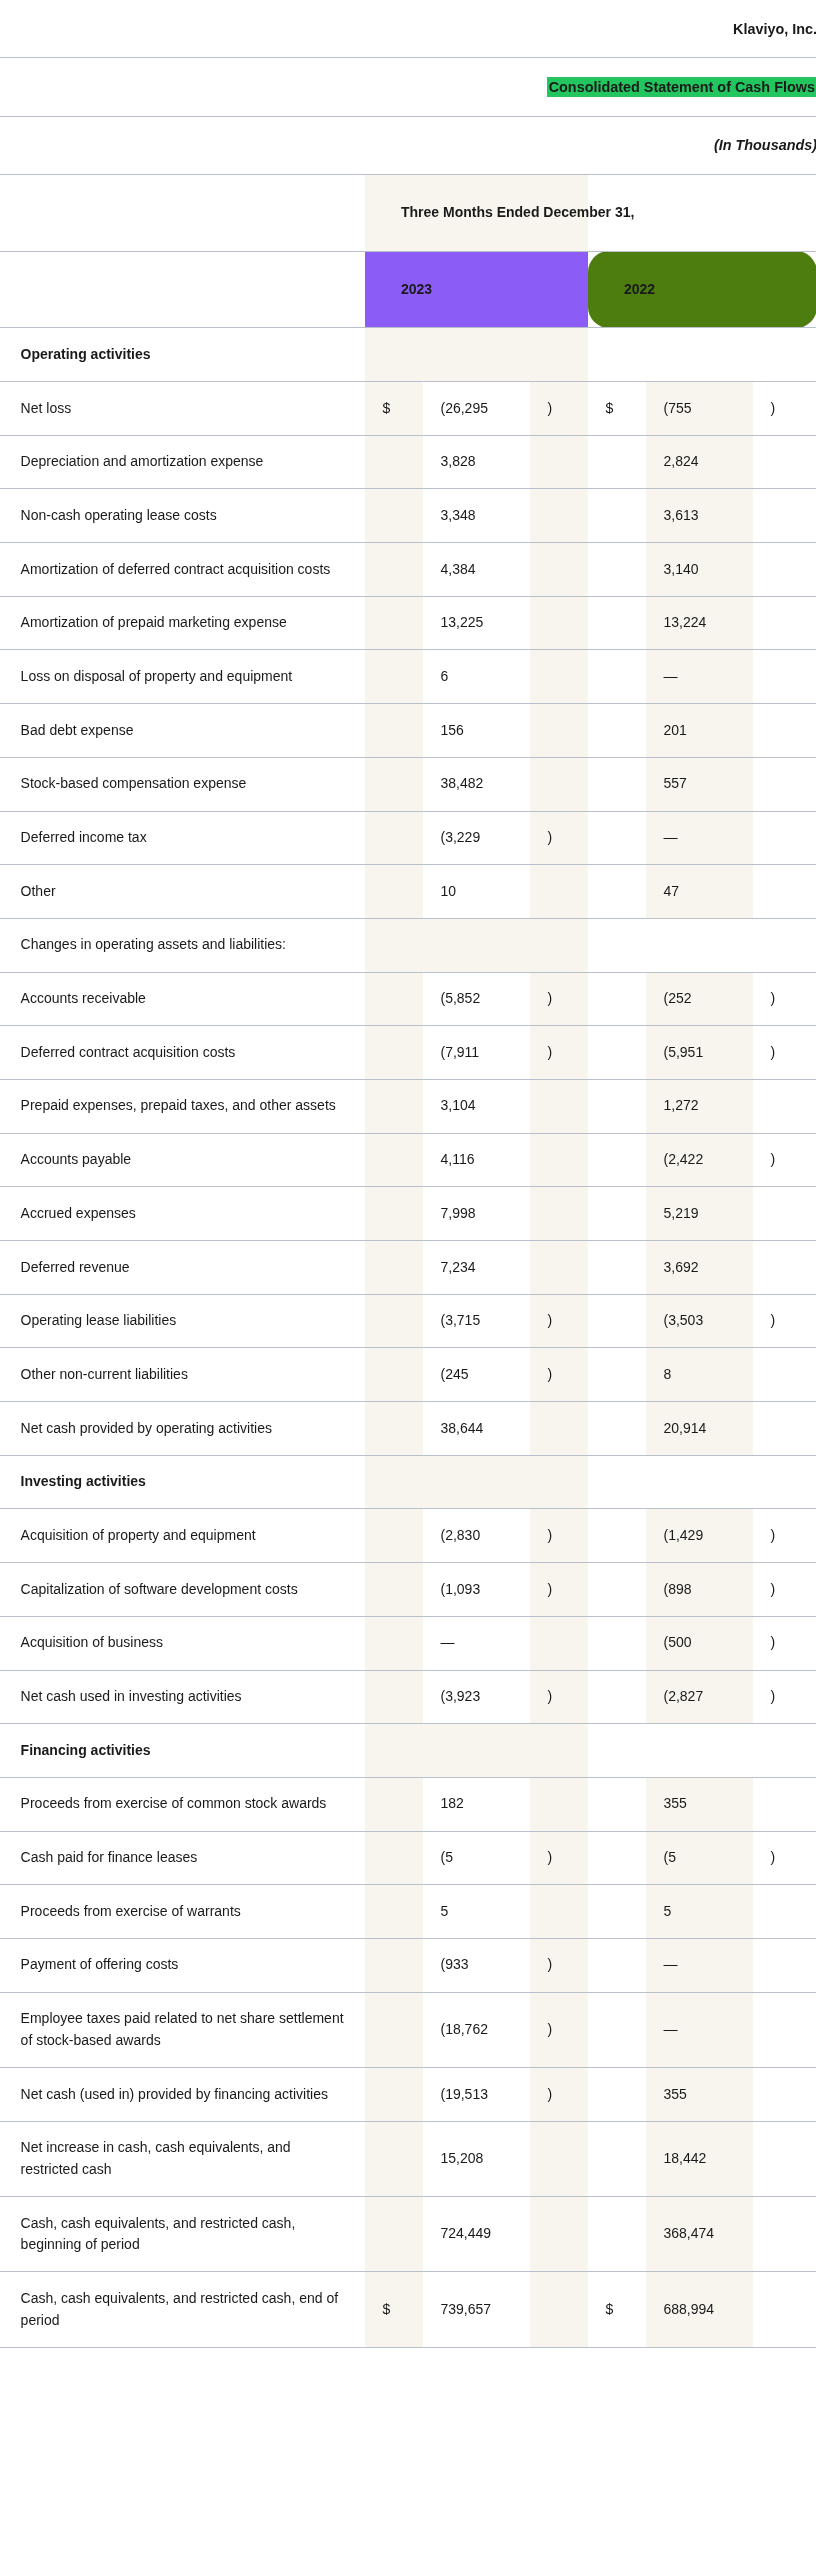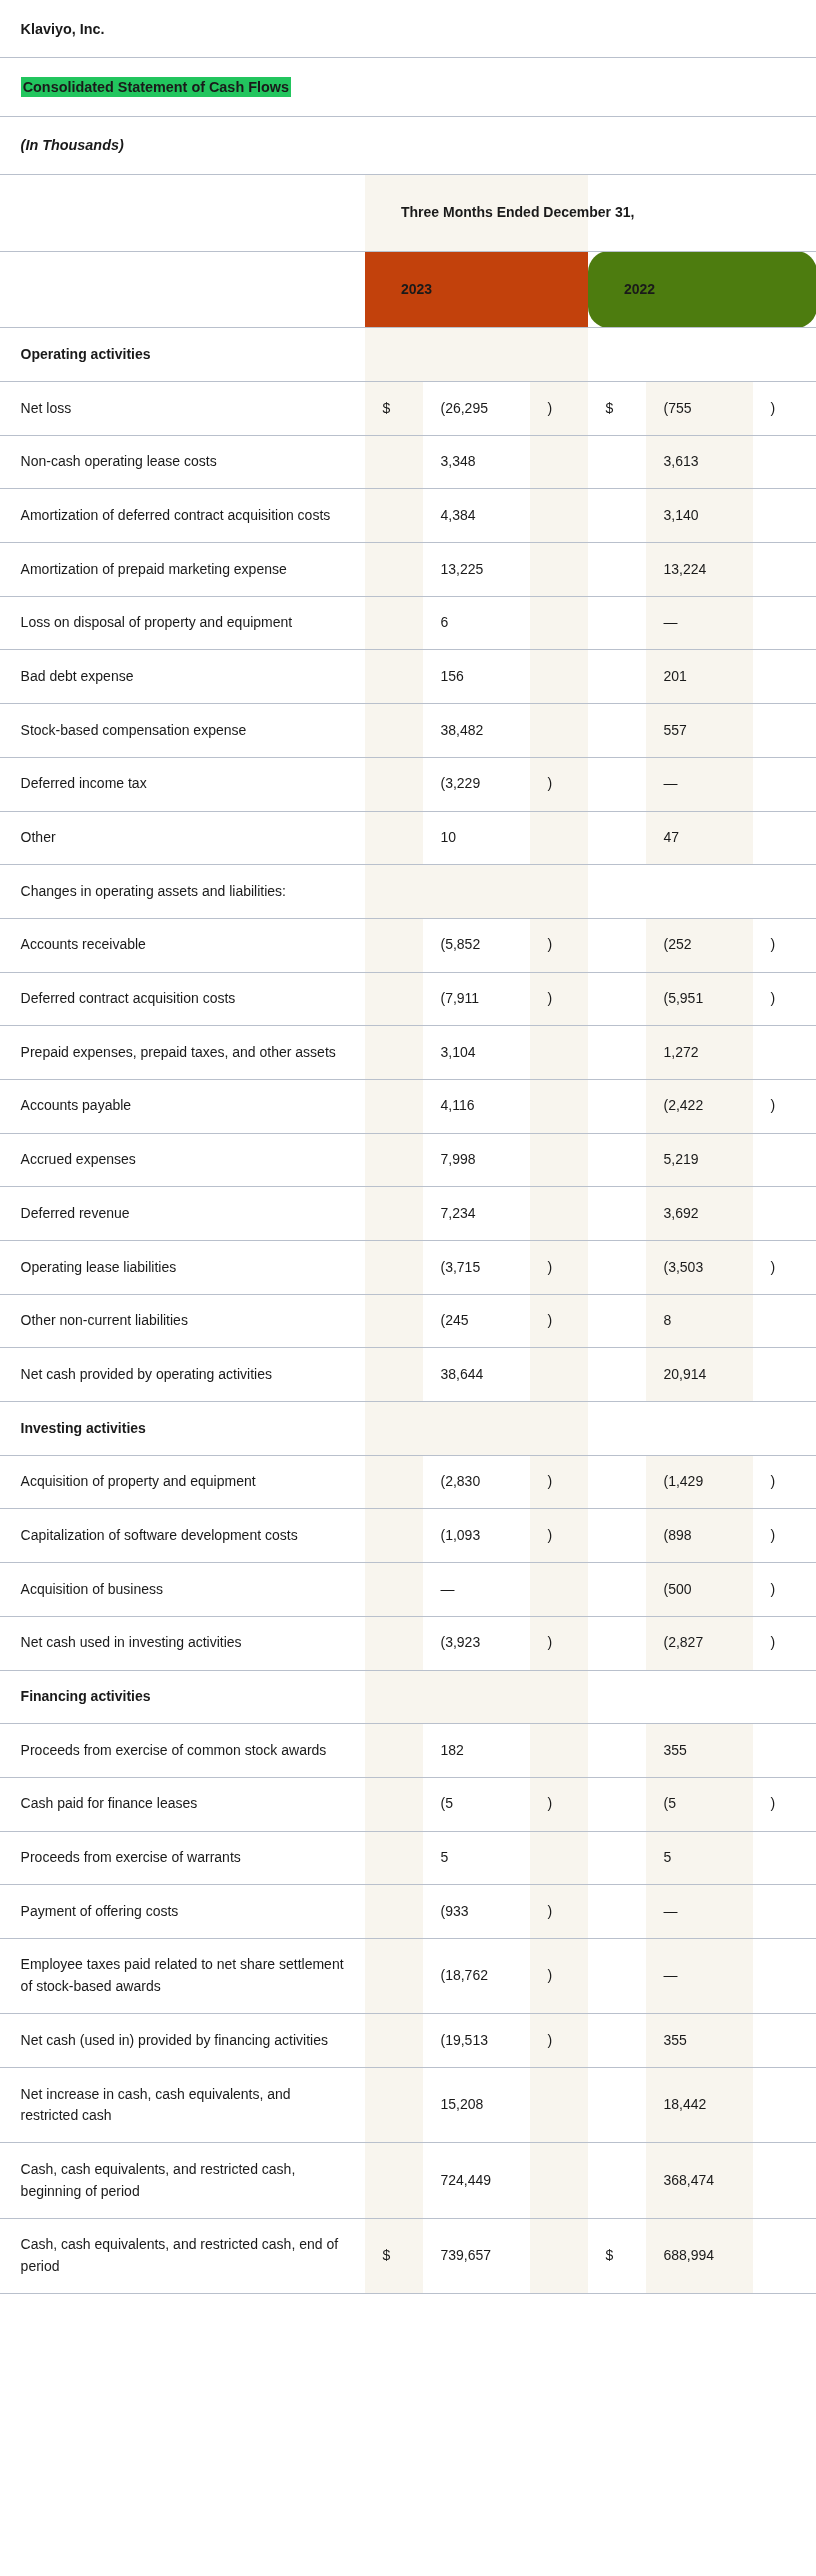--- a/index.html
+++ b/index.html
@@ -23,21 +23,21 @@
 
   td {
     vertical-align: middle;
     font-size: 14px;
     line-height: 1.55;
     color: #1a1a1a;
     padding: 0;
   }
 
   
-  tr.titlerow > td { border-bottom: 1.5px solid #b9c0cc; }
+  tr.titlerow > td { border-bottom: 1.5px solid #b9c0cc; text-align: right; }
   .title-cell {
     padding: 17.5px 0 17.5px 20.6px;
     font-weight: bold;
     font-size: 14.4px;
   }
   .title-cell .hl-gray {
     background: #22c55e;
     padding: 1.5px 2.1px 2.6px 2.1px;
     display: inline;
   }
@@ -51,21 +51,21 @@
     font-size: 14px;
     padding: 27px 0 27px 17.5px;
     white-space: nowrap;
   }
   .hdr-blank { background: #ffffff; }
   .yr {
     font-weight: bold;
     font-size: 14px;
     padding: 27px 0 27px 17.5px;
   }
-  .yr.cream { background: #c2410c; }
+  .yr.cream { background: #8b5cf6; }
   .yr.white { background: #4d7c0f; border-radius: 21px; }
 
   
   tr.datarow > td { border-bottom: 1.5px solid #b9c0cc; }
   tr.datarow:last-child > td { border-bottom: 1.5px solid #b9c0cc; }
 
   td.label {
     padding: 15.5px 13.4px 15.5px 20.6px;
     background: #ffffff;
   }
@@ -124,20 +124,29 @@
         <tr class="datarow">
           <td class="label">Net loss</td>
           <td class="sym cream">$</td>
           <td class="val white">(26,295</td>
           <td class="par cream">)</td>
           <td class="sym white">$</td>
           <td class="val cream">(755</td>
           <td class="par white">)</td>
         </tr>
         <tr class="datarow">
+          <td class="label">Depreciation and amortization expense</td>
+          <td class="sym cream"></td>
+          <td class="val white">3,828</td>
+          <td class="par cream"></td>
+          <td class="sym white"></td>
+          <td class="val cream">2,824</td>
+          <td class="par white"></td>
+        </tr>
+        <tr class="datarow">
           <td class="label">Non-cash operating lease costs</td>
           <td class="sym cream"></td>
           <td class="val white">3,348</td>
           <td class="par cream"></td>
           <td class="sym white"></td>
           <td class="val cream">3,613</td>
           <td class="par white"></td>
         </tr>
         <tr class="datarow">
           <td class="label">Amortization of deferred contract acquisition costs</td>

